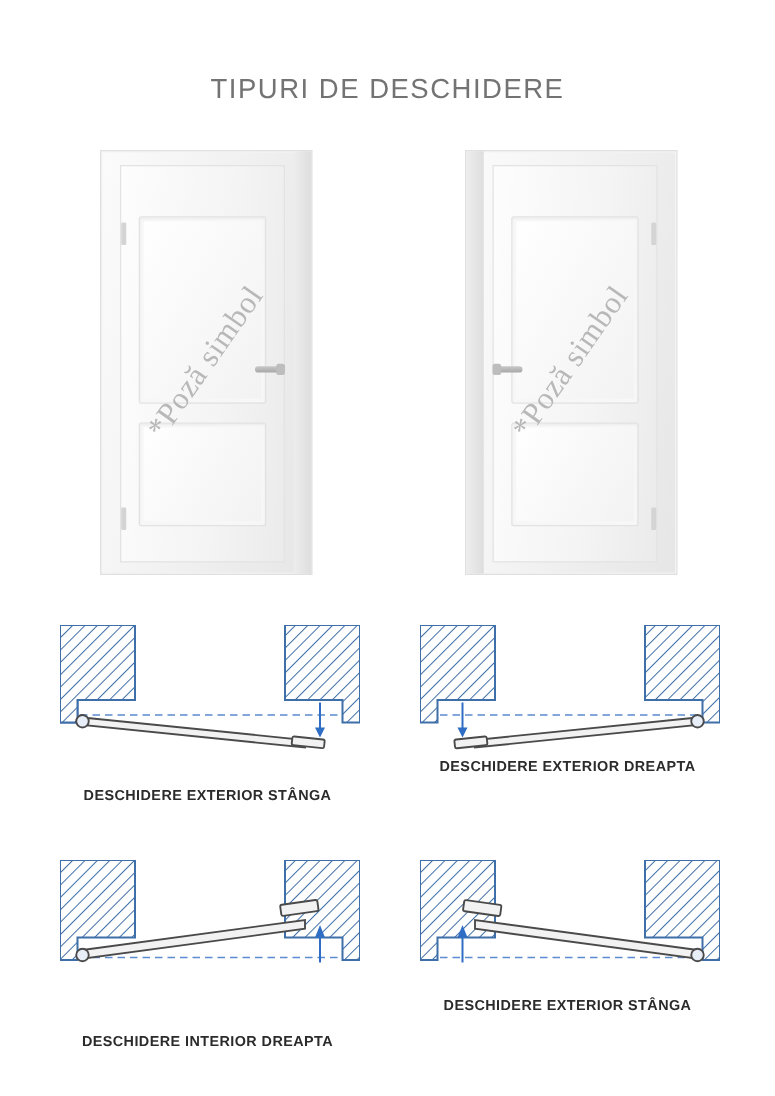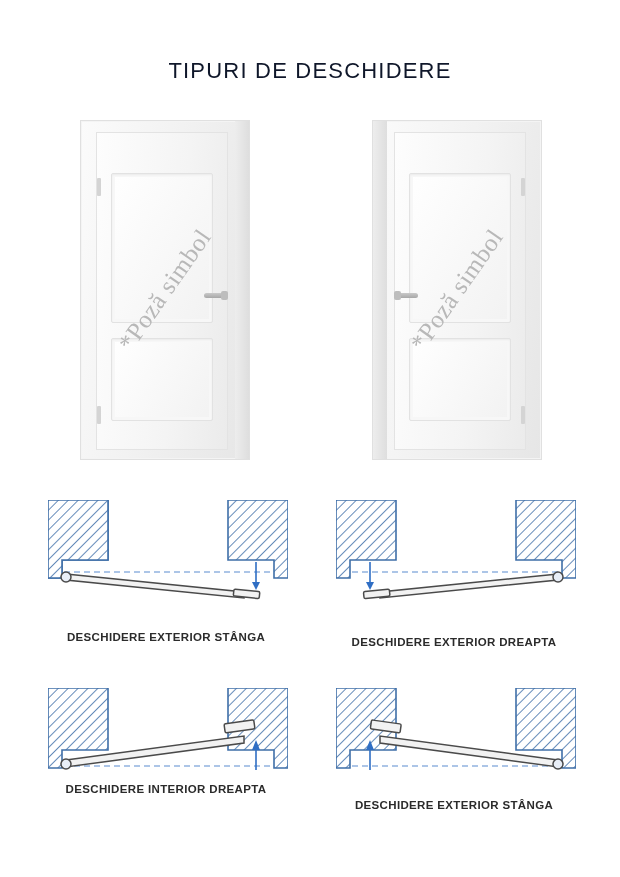--- a/index.html
+++ b/index.html
@@ -20,21 +20,21 @@
   
   .page-title {
     position: absolute;
     top: 58px;
     left: 0;
     width: 620px;
     text-align: center;
     font-size: 22px;
     letter-spacing: 1.2px;
     font-weight: 400;
-    color: #0f172a;
+    color: #737373;
   }
 
   
   .door-photo {
     position: absolute;
     top: 120px;
     width: 170px;
     height: 340px;
   }
   .door-photo.left  { left: 80px; }
@@ -142,22 +142,22 @@
   .caption {
     position: absolute;
     width: 280px;
     text-align: center;
     font-size: 11.5px;
     font-weight: bold;
     letter-spacing: .35px;
     color: #2b2b2b;
   }
   .c1 { left: 26px;  top: 631px; }
-  .c2 { left: 314px; top: 636px; }
-  .c3 { left: 26px;  top: 783px; }
+  .c2 { left: 314px; top: 608px; }
+  .c3 { left: 26px;  top: 828px; }
   .c4 { left: 314px; top: 799px; }
 </style>
 </head>
 <body>
 
 <div class="page-title">TIPURI DE DESCHIDERE</div>
 
 <div class="door-photo left">
   <div class="door-frame"></div>
   <div class="door-leaf">

